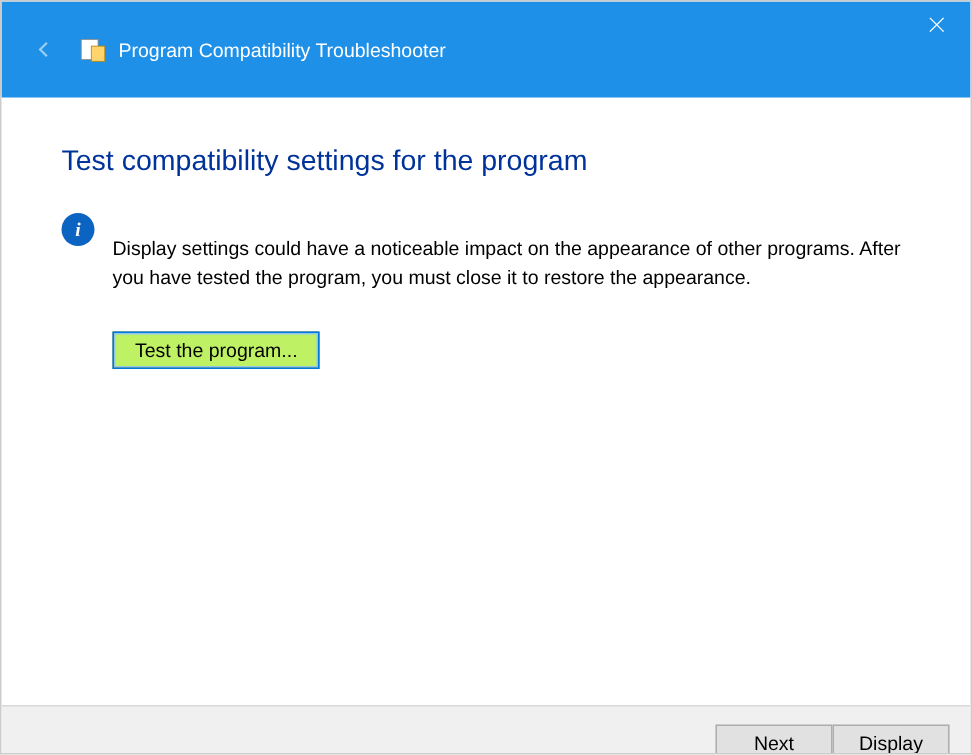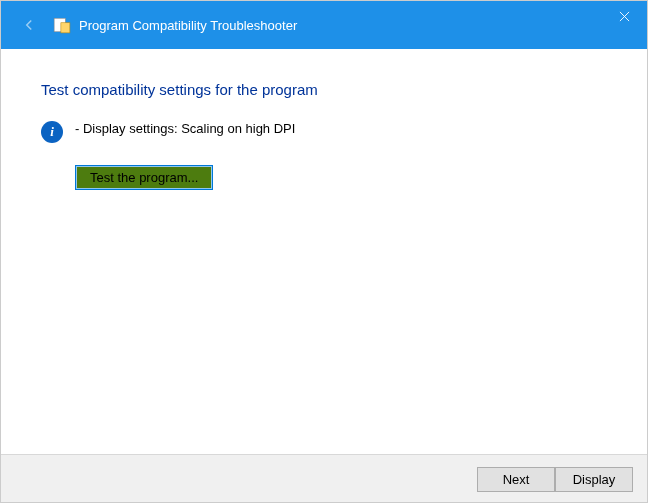--- a/index.html
+++ b/index.html
@@ -6,21 +6,21 @@
     body {
       font-family: 'Segoe UI', Tahoma, sans-serif;
       font-size: 13px;
       background: #fff;
       width: 648px;
       height: 503px;
       overflow: hidden;
       border: 1px solid #ccc;
     }
     .titlebar {
-      height: 48px;
+      height: 64px;
       background: #1e90e8;
       display: flex;
       align-items: center;
       padding: 0 0 0 14px;
       position: relative;
     }
     .back-arrow {
       width: 28px;
       height: 28px;
       display: flex;
@@ -54,21 +54,21 @@
       justify-content: center;
       color: #fff;
     }
     .close-btn svg { width: 11px; height: 11px; }
     .content {
       padding: 32px 40px 0 40px;
       height: 405px;
     }
     .heading {
       color: #003399;
-      font-size: 15px;
+      font-size: 19px;
       font-weight: 400;
       margin-bottom: 22px;
     }
     .info-row {
       display: flex;
       align-items: flex-start;
       gap: 12px;
     }
     .info-icon {
       flex-shrink: 0;
@@ -90,21 +90,21 @@
     }
     .body-text {
       color: #000;
       font-size: 13px;
       line-height: 1.45;
     }
     .setting-line { display: block; }
     .para { margin-top: 16px; }
     .test-wrap { margin-top: 26px; margin-left: 0; }
     .test-btn {
-      background: #4d7c0f;
+      background: #bef264;
       border: 1px solid #888;
       outline: 1px solid #0078d7;
       outline-offset: -1px;
       box-shadow: inset 0 0 0 1px #8fc7f0;
       padding: 4px 14px;
       font-family: inherit;
       font-size: 13px;
       cursor: pointer;
     }
     .footer {
@@ -153,22 +153,22 @@
 </div>
 
 <div class="content">
   <div class="heading">Test compatibility settings for the program</div>
 
   <div class="info-row">
     <div class="info-icon">
         <span>i</span>
       </div>
     <div class="body-text">
-      <span class="setting-line">- Display settings:  Scaling on high DPI</span>
 
+      <div class="para">Display settings could have a noticeable impact on the appearance of other programs. After you have tested the program, you must close it to restore the appearance.</div>
 
       <div class="test-wrap">
         <button class="test-btn">Test the program...</button>
       </div>
     </div>
   </div>
 </div>
 
 <div class="footer">
   <button>Next</button>

